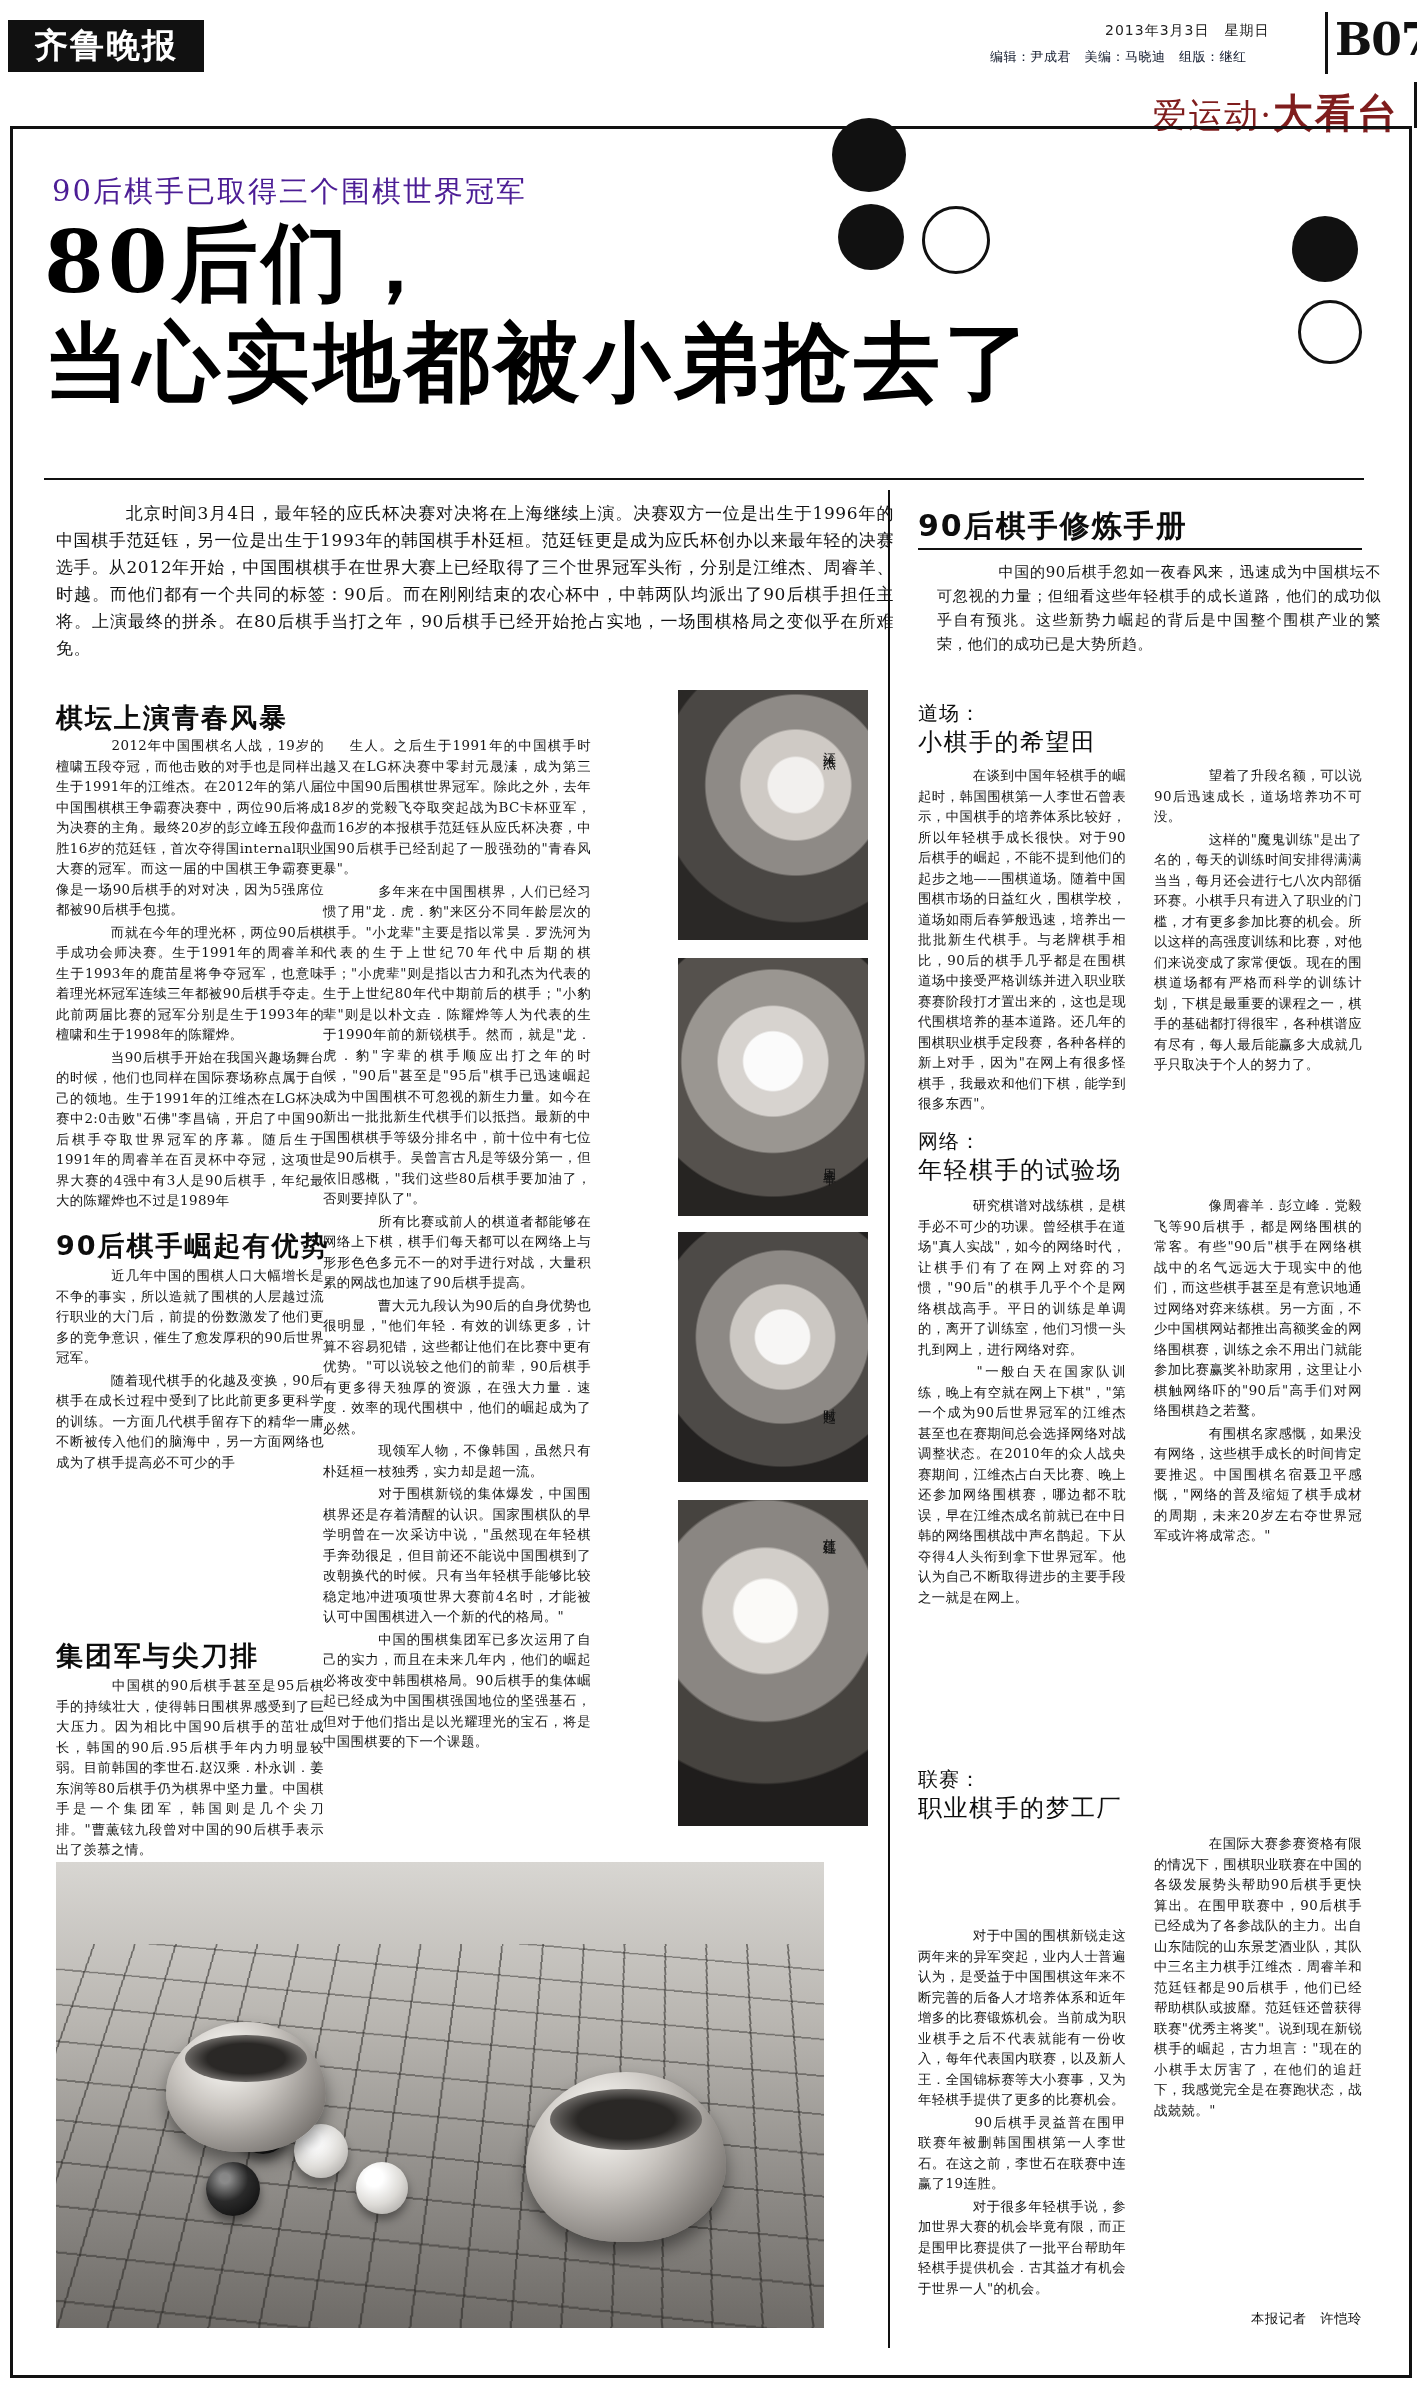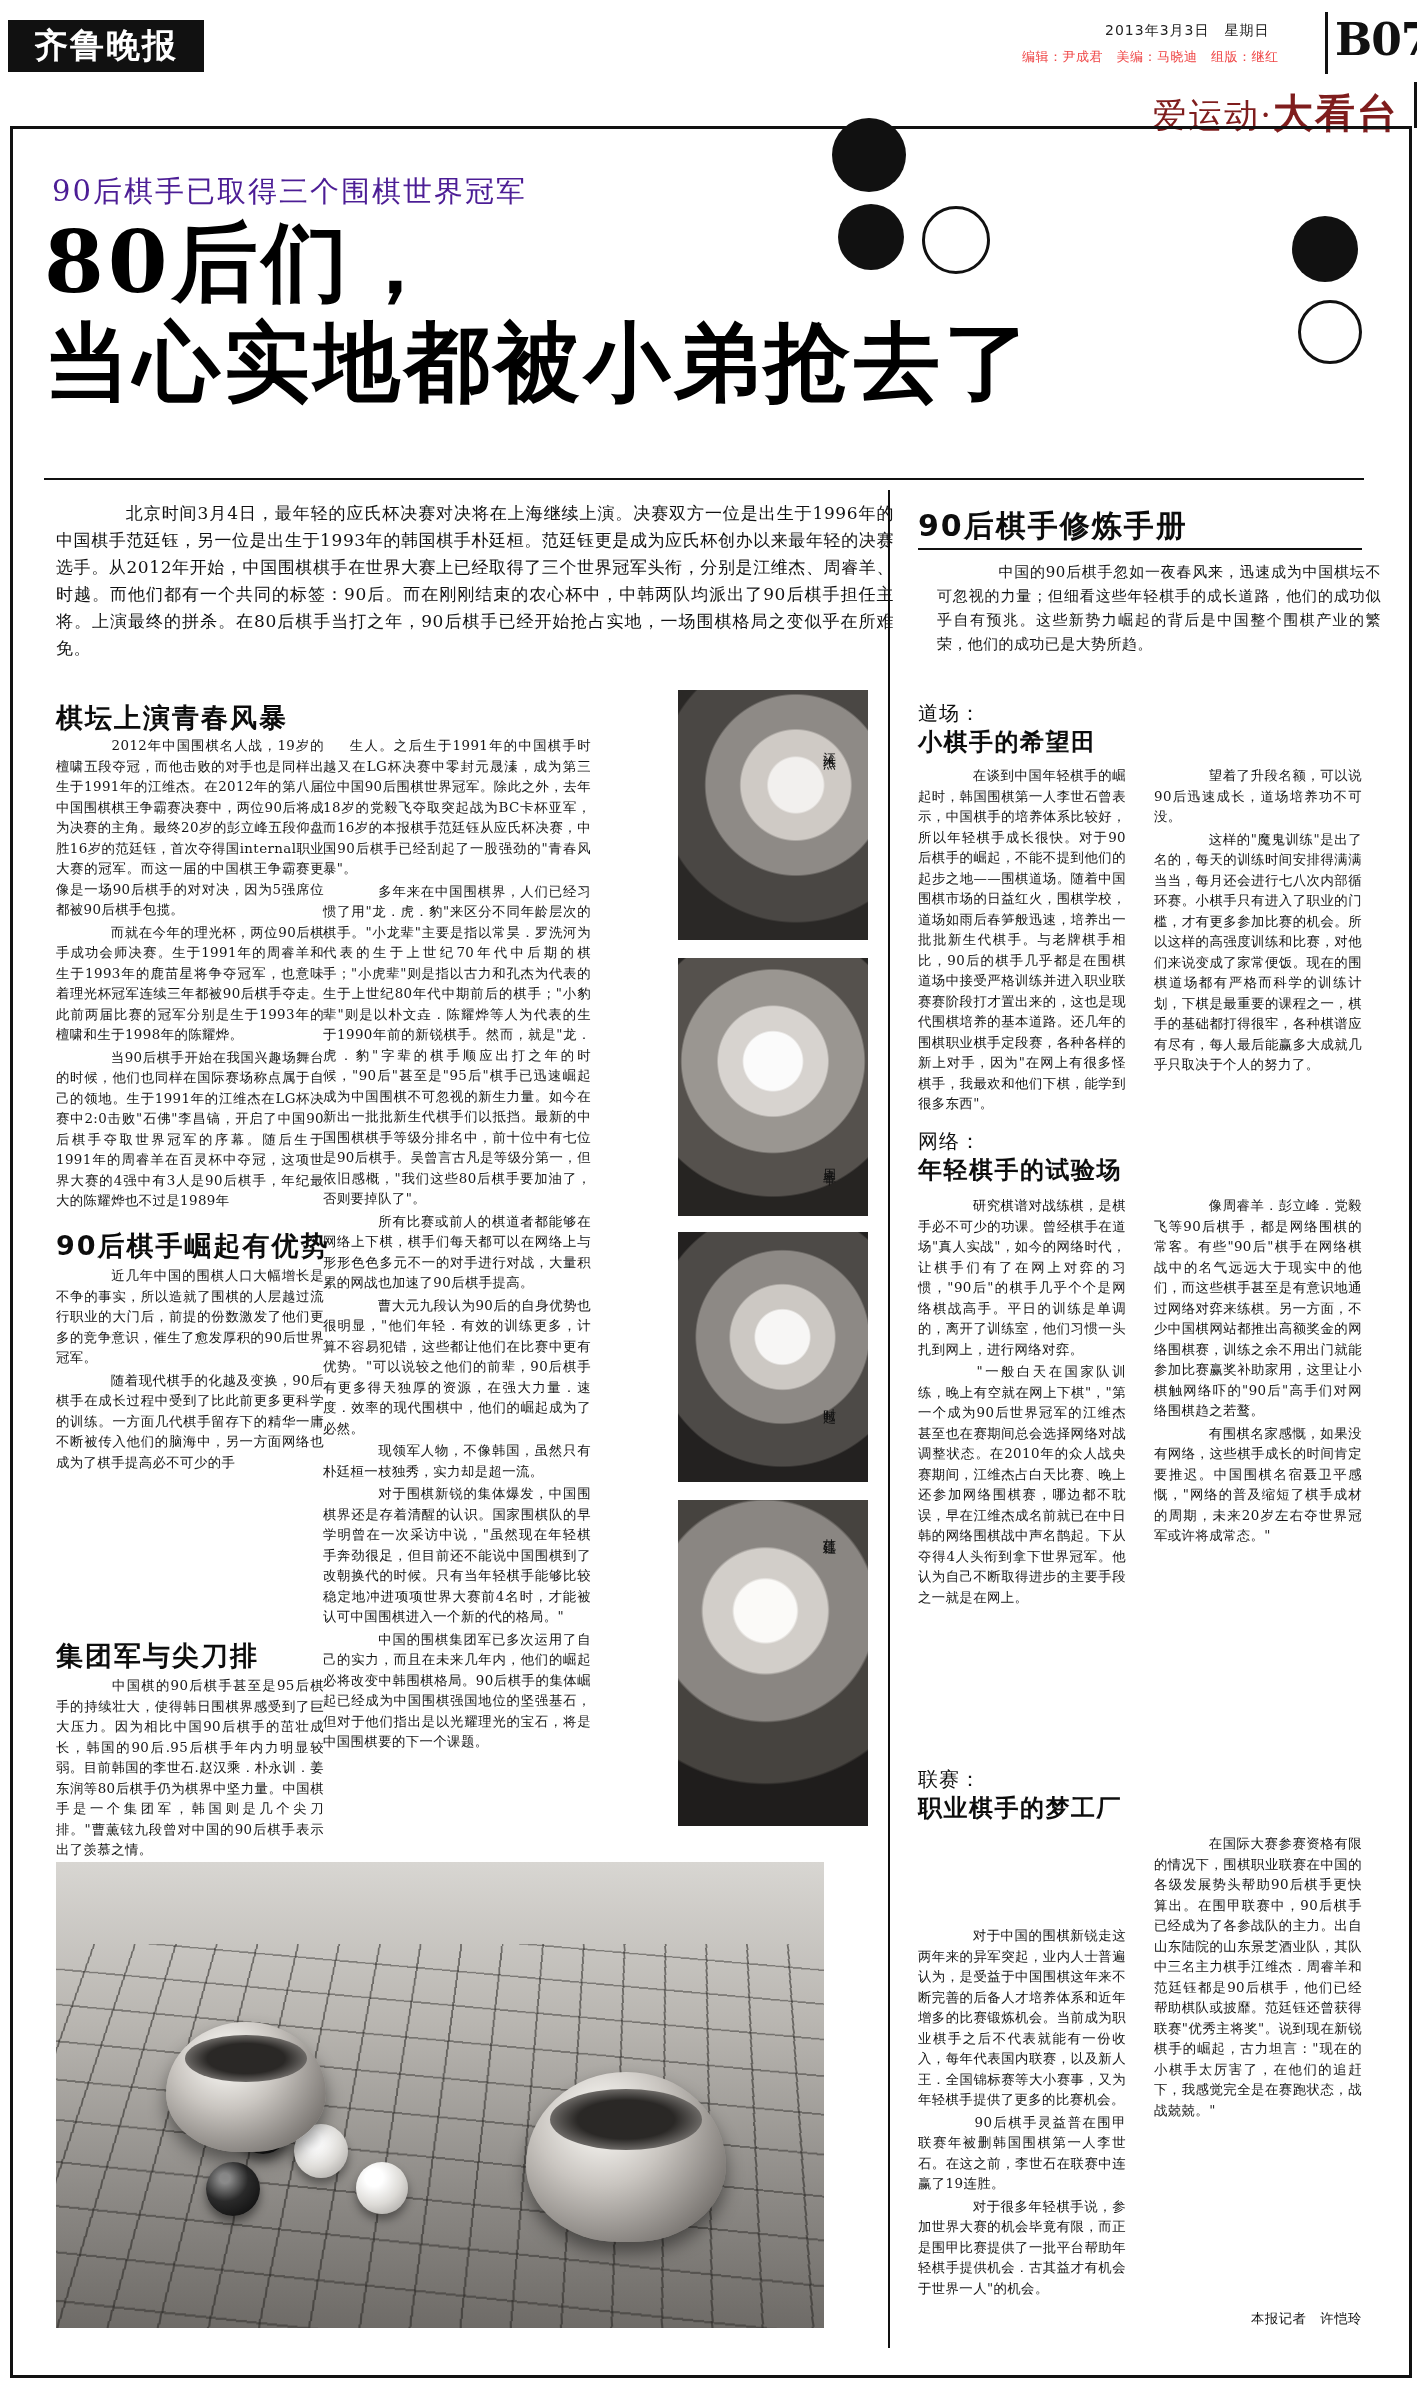--- a/index.html
+++ b/index.html
@@ -5,21 +5,21 @@
   html,body{margin:0;padding:0;background:#fff;}
   body{width:1417px;height:2383px;font-family:"DejaVu Sans","Liberation Sans",sans-serif;color:#111;}
   .page{position:relative;width:1417px;height:2383px;overflow:hidden;background:#fff;}
 
   
   .masthead{position:absolute;left:0;top:0;width:1417px;height:92px;}
   .logo{position:absolute;left:8px;top:20px;width:196px;height:52px;background:#111;color:#fff;
         font-family:"DejaVu Serif","Liberation Serif",serif;font-weight:bold;font-size:34px;
         letter-spacing:2px;display:flex;align-items:center;justify-content:center;}
   .mast-date{position:absolute;left:1105px;top:22px;font-size:14px;color:#222;letter-spacing:1px;}
-  .mast-credits{position:absolute;left:990px;top:48px;font-size:13px;color:#ef4444;letter-spacing:.5px;margin-left:32px;}
+  .mast-credits{position:absolute;left:990px;top:48px;font-size:13px;color:#0f172a;letter-spacing:.5px;}
   .mast-page{position:absolute;left:1335px;top:14px;font-family:"DejaVu Serif","Liberation Serif",serif;
         font-weight:bold;font-size:44px;letter-spacing:-1px;}
   .mast-rule{position:absolute;left:1325px;top:12px;width:3px;height:62px;background:#111;}
 
   
   .sectionbar{position:absolute;left:0;top:82px;width:1417px;height:52px;}
   .sectionbar .label{position:absolute;right:18px;top:4px;font-family:"DejaVu Serif","Liberation Serif",serif;
         font-size:34px;color:#7f1d1d;letter-spacing:2px;}
   .sectionbar .label b{font-size:40px;}
   .sectionbar .vline{position:absolute;right:0px;top:0px;width:3px;height:46px;background:#111;}
@@ -45,21 +45,21 @@
   
   .col{position:absolute;font-family:"DejaVu Serif","Liberation Serif",serif;font-size:13.4px;
        line-height:20.5px;text-align:justify;color:#151515;letter-spacing:.4px;}
   .col p{margin:0 0 2px 0;text-indent:2em;}
   .lede{position:absolute;left:56px;top:500px;width:838px;font-family:"DejaVu Serif","Liberation Serif",serif;
         font-size:17px;line-height:27px;text-align:justify;letter-spacing:.6px;}
   .lede p{margin:0;text-indent:2em;}
 
   .subhead{position:absolute;font-family:"DejaVu Sans","Liberation Sans",sans-serif;font-weight:bold;
         font-size:27px;letter-spacing:2px;color:#0d0d0d;}
-  .subhead2{position:absolute;font-family:"DejaVu Sans","Liberation Sans",sans-serif;font-weight:bold;
+  .subhead2{position:absolute;font-family:"DejaVu Sans","Liberation Sans",sans-serif;font-weight:normal;
         font-size:24px;letter-spacing:1.5px;color:#0d0d0d;}
   .minihead{position:absolute;font-family:"DejaVu Serif","Liberation Serif",serif;font-size:20px;
         letter-spacing:1px;color:#111;}
 
   .byline{position:absolute;font-family:"DejaVu Serif","Liberation Serif",serif;font-size:13.4px;
         letter-spacing:.5px;text-align:right;}
 
   
   .photo{position:absolute;overflow:hidden;background:#dcdcdc;}
   .photo .ph-inner{position:absolute;inset:0;}

